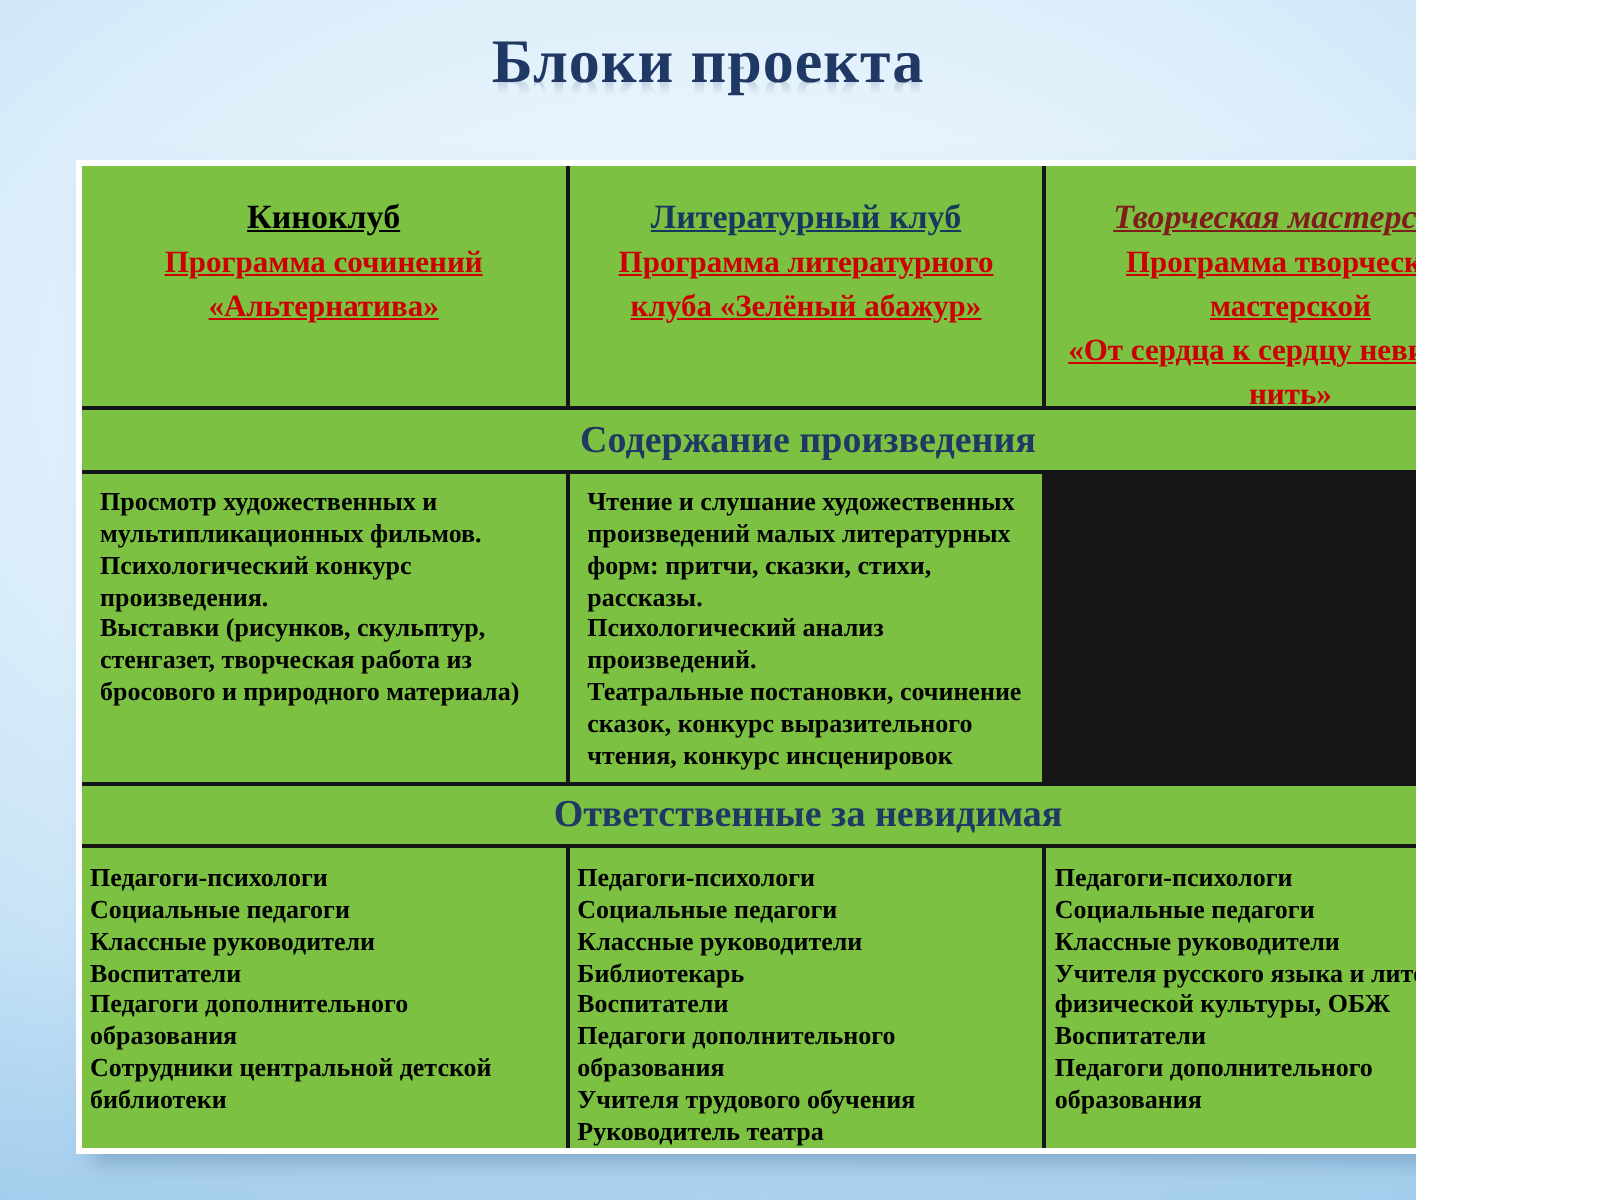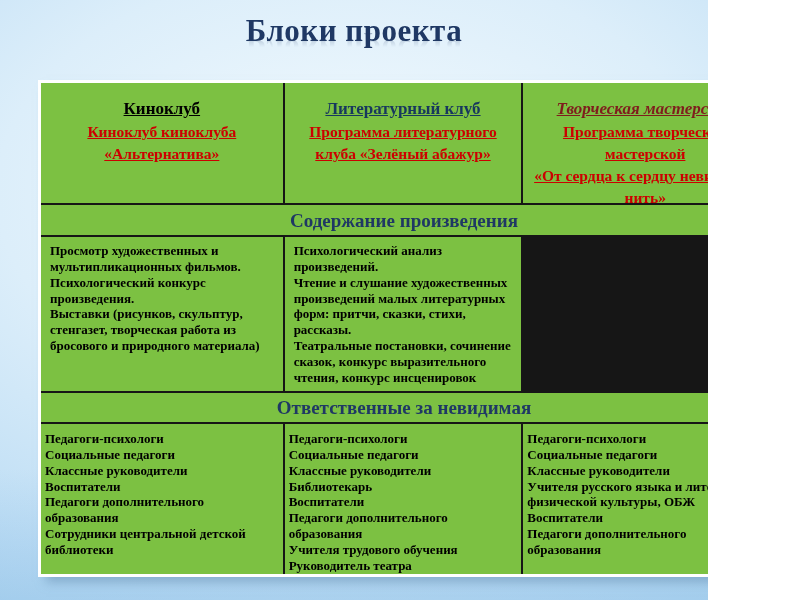--- a/index.html
+++ b/index.html
@@ -44,21 +44,21 @@
 
 <div class="slide">
 
   <h1 class="title-wrap"><span class="title-text">Блоки проекта</span></h1>
 
   <div class="table">
 
     <div class="cell header-cell">
       <div class="col-title" style="color: rgb(0, 0, 0);">Киноклуб</div>
       <div class="links">
-          <div>Киноклуб киноклуба «Альтернатива»</div>
+          <div>Программа сочинений «Альтернатива»</div>
         </div>
     </div>
     <div class="cell header-cell">
       <div class="col-title" style="color: rgb(23, 55, 94);">Литературный клуб</div>
       <div class="links">
           <div>Программа литературного клуба «Зелёный абажур»</div>
         </div>
     </div>
     <div class="cell header-cell">
       <div class="col-title" style="color: #7f1d1d; font-style: italic;">Творческая мастерская</div>
@@ -69,22 +69,22 @@
     </div>
 
     <div class="cell band">Содержание произведения</div>
 
     <div class="cell content-cell">
         <div>Просмотр художественных и мультипликационных фильмов.</div>
         <div>Психологический конкурс произведения.</div>
         <div>Выставки (рисунков, скульптур, стенгазет, творческая работа из бросового и природного материала)</div>
       </div>
     <div class="cell content-cell">
+        <div>Чтение и слушание художественных произведений малых литературных форм: притчи, сказки, стихи, рассказы.</div>
         <div>Психологический анализ произведений.</div>
-        <div>Чтение и слушание художественных произведений малых литературных форм: притчи, сказки, стихи, рассказы.</div>
         <div>Театральные постановки, сочинение сказок, конкурс выразительного чтения, конкурс инсценировок</div>
       </div>
 
     <div class="cell band">Ответственные за невидимая</div>
 
     <div class="cell resp-cell">
         <div>Педагоги-психологи</div>
         <div>Социальные педагоги</div>
         <div>Классные руководители</div>
         <div>Воспитатели</div>

